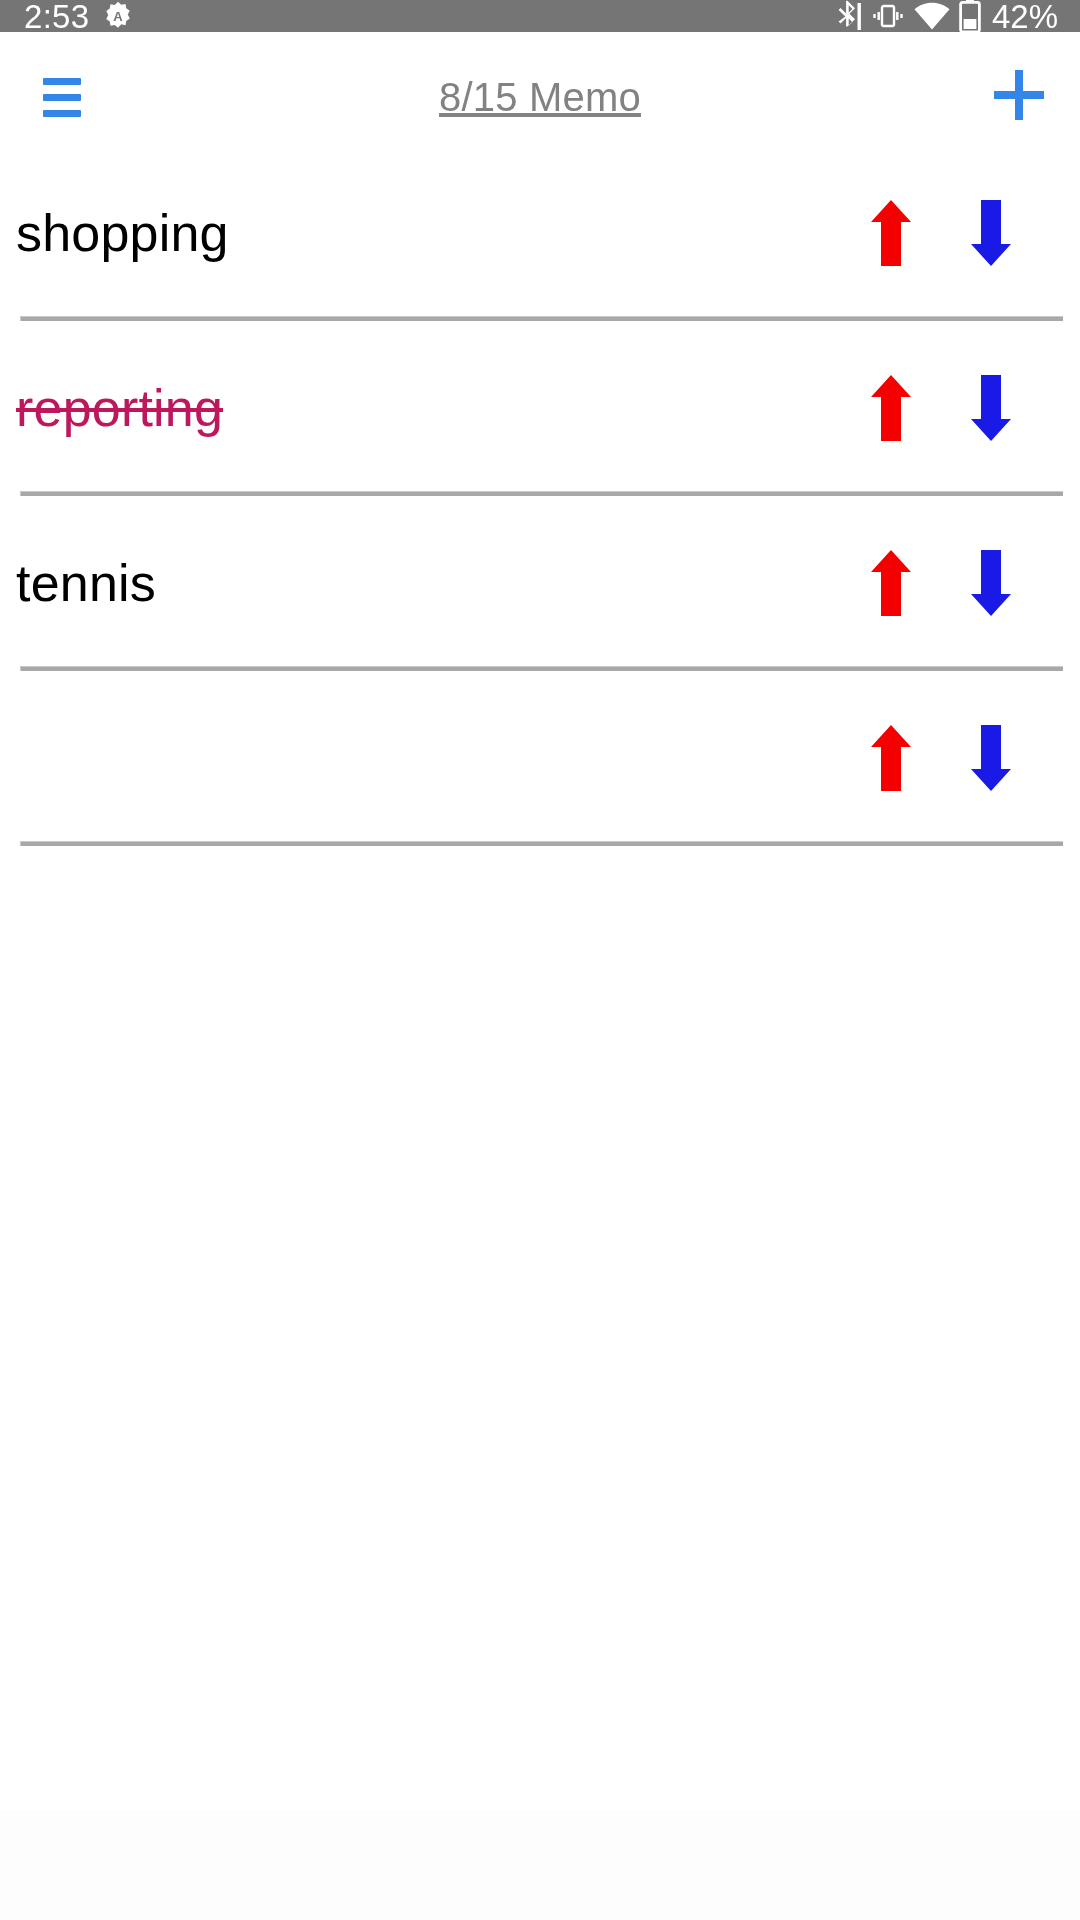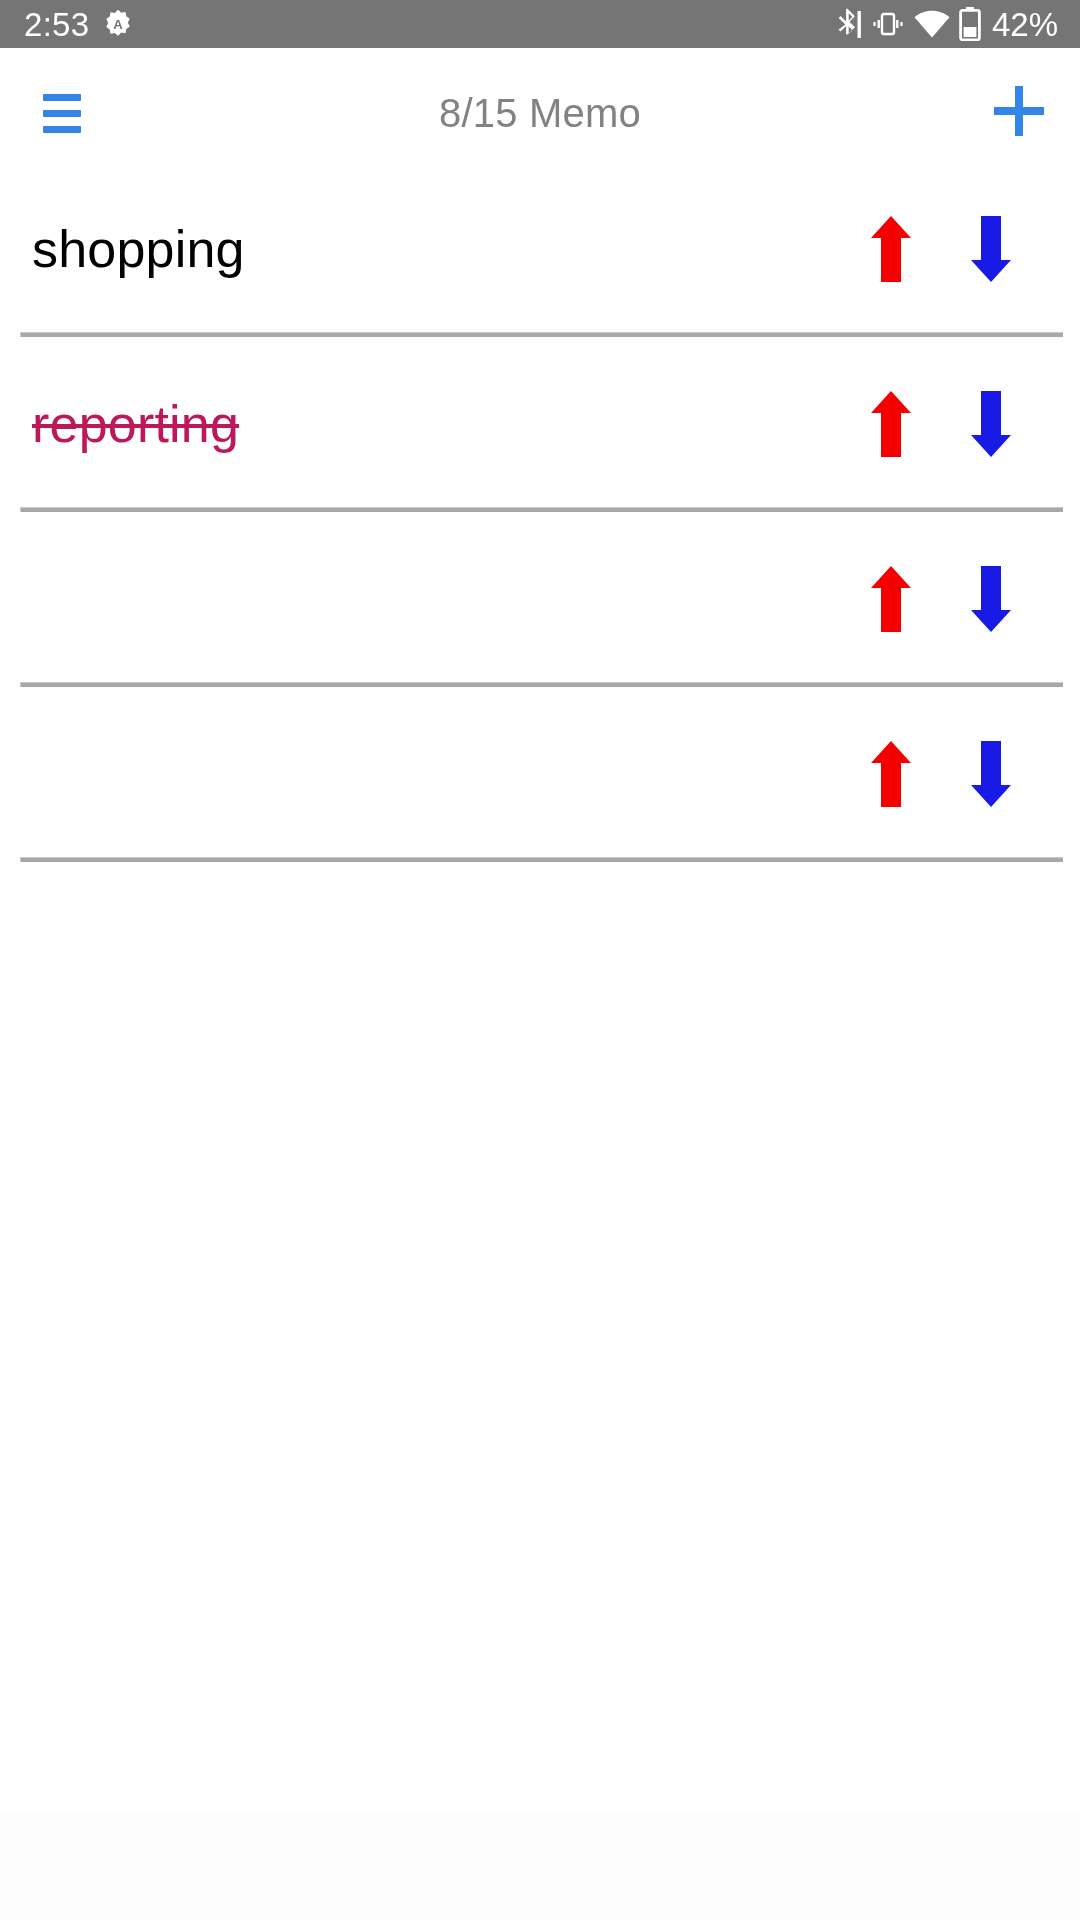--- a/index.html
+++ b/index.html
@@ -10,21 +10,21 @@
     width: 1080px;
     height: 1920px;
     background: #ffffff;
     font-family: "Liberation Sans", sans-serif;
     overflow: hidden;
     position: relative;
   }
 
   
   .status-bar {
-    height: 48px;
+    height: 32px;
     background: #757575;
     display: flex;
     align-items: center;
     justify-content: space-between;
     padding: 0 22px 0 24px;
     box-sizing: border-box;
   }
   .status-left {
     display: flex;
     align-items: center;
@@ -83,20 +83,21 @@
   }
   .app-title {
     position: absolute;
     left: 0;
     right: 0;
     text-align: center;
     color: #828282;
     font-size: 40px;
     font-weight: 400;
     letter-spacing: 0.2px;
+    text-decoration: underline;
   }
   .add-button {
     position: absolute;
     right: 22px;
     top: 50%;
     transform: translateY(-50%);
     width: 78px;
     height: 78px;
     display: flex;
     align-items: center;
@@ -110,21 +111,21 @@
   }
   .memo-row {
     position: relative;
     height: 142px;
     display: flex;
     align-items: center;
     box-sizing: border-box;
   }
   .memo-label {
     position: absolute;
-    left: 32px;
+    left: 16px;
     font-size: 52px;
     font-weight: 400;
     color: #000000;
     letter-spacing: 0.2px;
     white-space: nowrap;
   }
   .memo-label.done {
     color: #be185d;
     text-decoration: line-through;
     text-decoration-thickness: 4px;
@@ -266,20 +267,21 @@
     </span>
     <span class="memo-down-button">
       <svg width="46" height="70" viewBox="0 0 46 70">
         <path fill="#1a1ae6" d="M23 68 L3 46 L13 46 L13 2 L33 2 L33 46 L43 46 Z"></path>
       </svg>
     </span>
   </div>
   <div class="memo-divider"></div>
 
   <div class="memo-row">
+    <span class="memo-label">tennis</span>
     <span class="memo-up-button">
       <svg width="46" height="70" viewBox="0 0 46 70">
         <path fill="#f50000" d="M23 2 L43 24 L33 24 L33 68 L13 68 L13 24 L3 24 Z"></path>
       </svg>
     </span>
     <span class="memo-down-button">
       <svg width="46" height="70" viewBox="0 0 46 70">
         <path fill="#1a1ae6" d="M23 68 L3 46 L13 46 L13 2 L33 2 L33 46 L43 46 Z"></path>
       </svg>
     </span>

